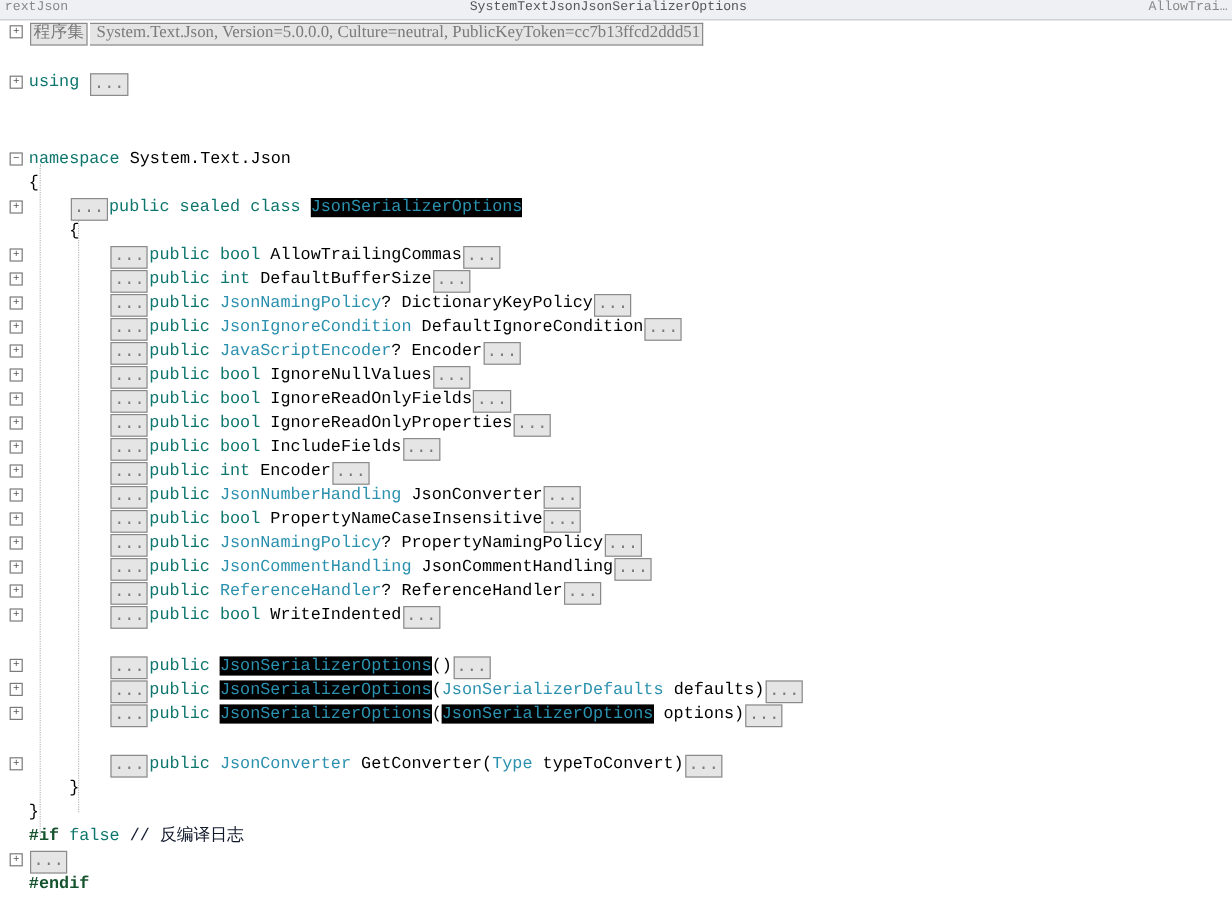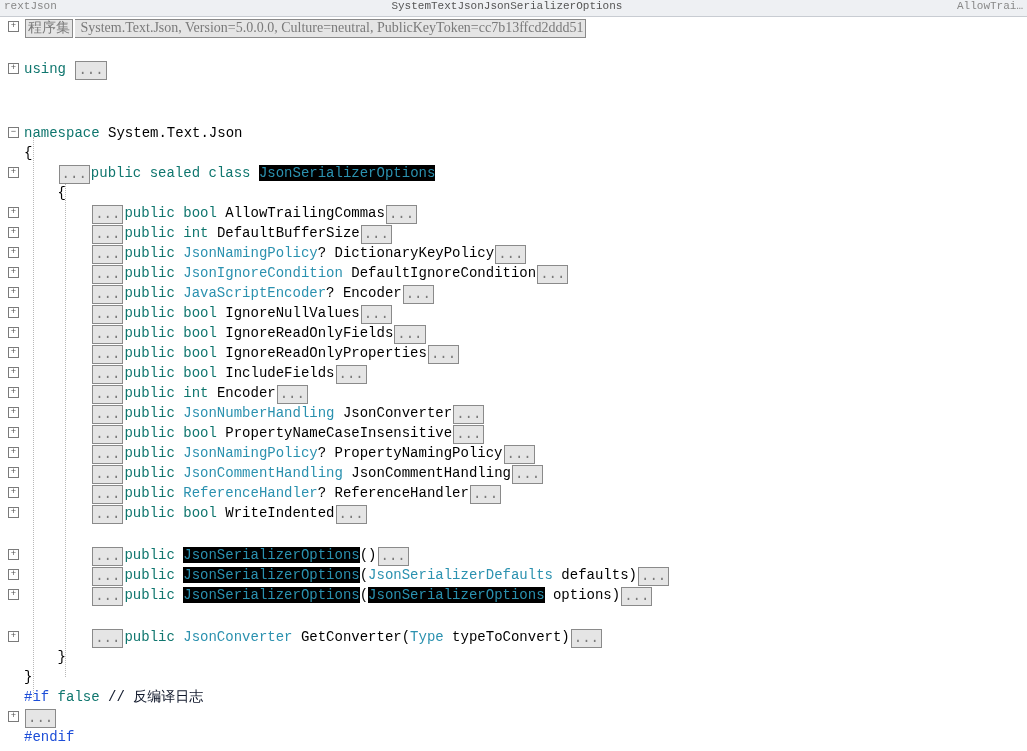--- a/index.html
+++ b/index.html
@@ -87,21 +87,21 @@
   
   .guide {
     position: absolute;
     top: 0;
     bottom: 0;
     border-left: 1px dotted #b8b8b8;
   }
   
   .kw-blue   { color: #0f766e; margin-top: 33px; }
   .kw-teal   { color: #2b91af; }
-  .kw-dim    { color: #1d4ed8; }
+  .kw-dim    { color: #14532d; font-weight: bold; }
   .kw-green  { color: #0f172a; }
   .punct     { color: #000; }
   
   .hl        { background: #000000; }
 </style>
 </head>
 <body>
 
 <div class="tabbar">
   <span class="left-label">rextJson</span>

